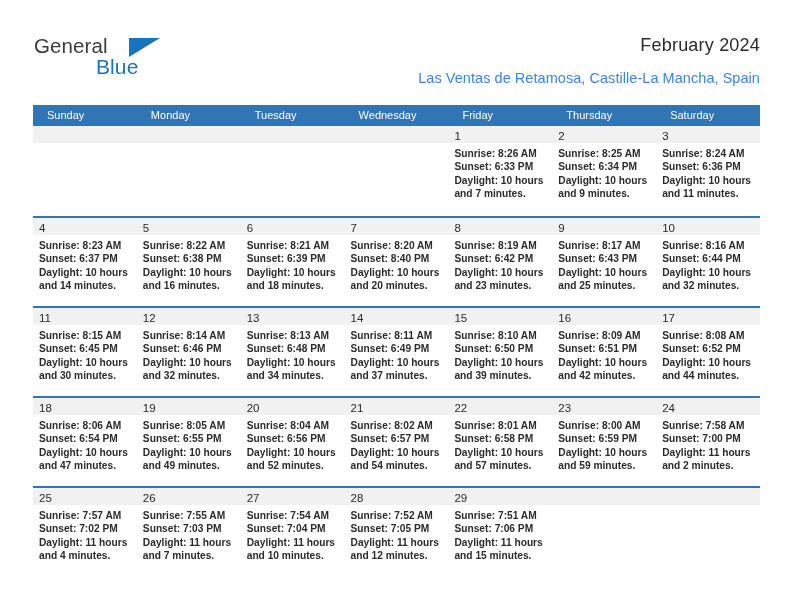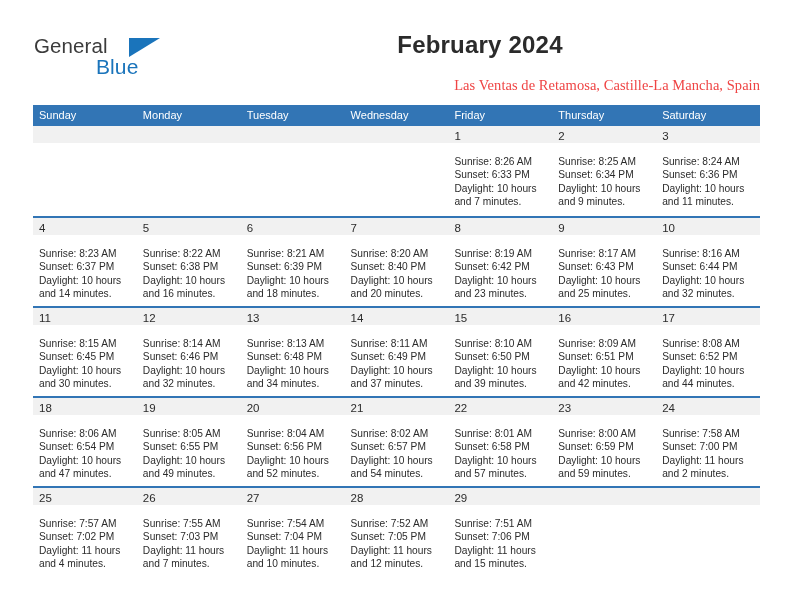--- a/index.html
+++ b/index.html
@@ -62,54 +62,52 @@
     letter-spacing: 0.1px;
   }
   .title-block {
     position: absolute;
     right: 0;
     top: 0;
     text-align: right;
     width: 560px;
   }
   .cal-title {
-    font-size: 24px;
-    font-weight: bold;
+    font-size: 18px;
+    font-weight: normal;
     color: #2b2b2b;
     line-height: 34px;
     letter-spacing: 0.2px;
-    text-align: center;
   }
   .cal-subtitle {
     font-size: 14.5px;
-    color: #ef4444;
+    color: #3b82f6;
     line-height: 22px;
-    margin-top: 12px;
+    margin-top: 5px;
     letter-spacing: 0.05px;
-    font-family: Liberation Serif, serif;
   }
 
   
   .calendar {
     position: absolute;
     left: 33px;
     top: 105px;
     width: 727px;
   }
   .cal-head {
     display: flex;
     background: #3275b5;
     height: 21px;
   }
   .cal-head .dow {
     flex: 1 1 0;
     color: #ffffff;
     font-size: 11px;
     line-height: 21px;
-    padding-left: 6px;
+    padding-left: 14px;
     white-space: nowrap;
     overflow: hidden;
   }
   .week {
     display: flex;
     border-top: 2px solid #3275b5;
     height: 90px;
   }
   .week:first-of-type { border-top: none; }
   .cell {
@@ -123,21 +121,22 @@
     height: 17px;
     background: #f1f1f1;
     padding-left: 6px;
   }
   .daynum {
     font-size: 11.5px;
     color: #2b2b2b;
     line-height: 17px;
   }
   .cell-body {
-    padding: 12px 4px 0 6px;
+    padding: 4px 4px 0 6px;
+    font-weight: bold;
   }
   .cell-body div {
     font-size: 10.2px;
     line-height: 13.4px;
     color: #2b2b2b;
     white-space: nowrap;
   }
   .cell.empty .daynum-band { background: #f1f1f1; }
 </style>
 </head>

